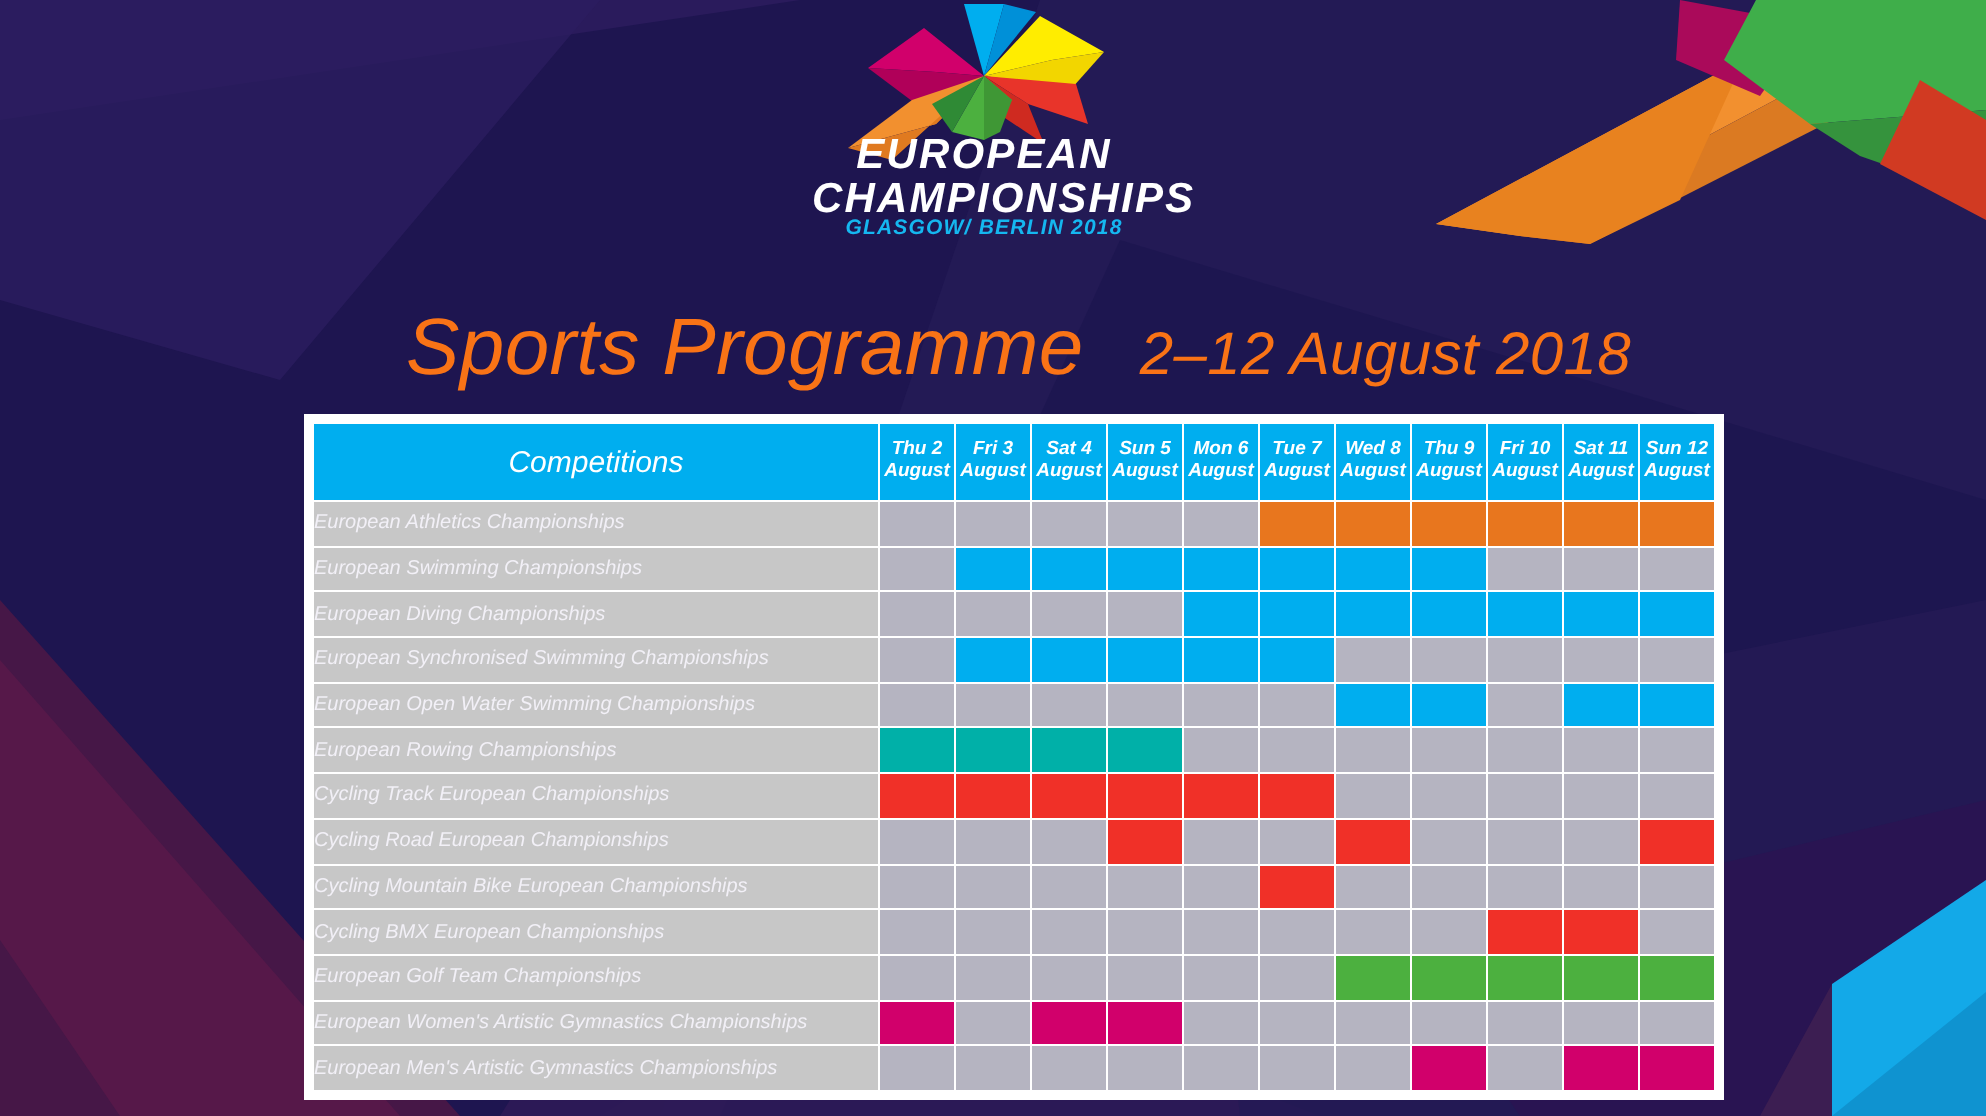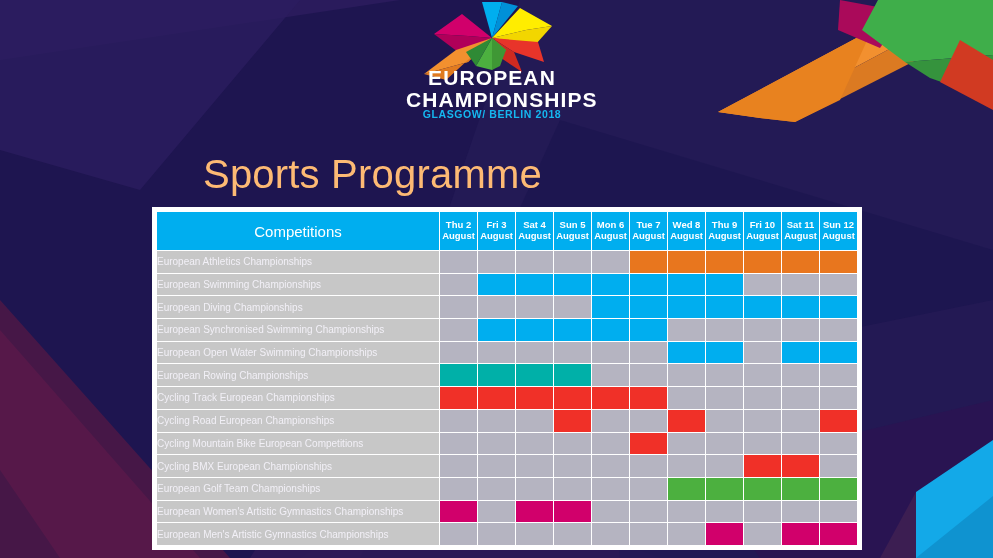--- a/index.html
+++ b/index.html
@@ -1,41 +1,41 @@
 <!DOCTYPE html>
 <html><head>
 <meta charset="utf-8">
 <style>
   html,body{margin:0;padding:0;}
   body{
     width:993px;height:558px;overflow:hidden;
     font-family:"Liberation Sans", sans-serif;
     background:#241a4f;position:relative;
   }
-  #stage{position:absolute;inset:0;width:993px;height:558px;overflow:hidden;}
+  #stage{position:absolute;inset:0;width:993px;height:558px;overflow:hidden;font-style:italic;}
 
   
   .bg-svg{position:absolute;inset:0;width:993px;height:558px;}
 
   
   #logo{position:absolute;left:406px;top:0px;width:172px;height:124px;}
   #logo svg{display:block;}
   .logo-txt{
     position:absolute;left:0;width:172px;text-align:center;
     color:#ffffff;font-weight:bold;letter-spacing:1.1px;
   }
   #logo-line1{top:66px;font-size:21px;}
   #logo-line2{top:88px;font-size:21px;}
   #logo-line3{top:108px;font-size:10.5px;color:#15b7f0;letter-spacing:0.6px;}
 
   
   #title-row{
     position:absolute;left:203px;top:152px;
     display:flex;align-items:baseline;gap:28px;
-    color:#fdba74;white-space:nowrap;
+    color:#f97316;white-space:nowrap;
   }
   #title-main{font-size:40px;font-weight:400;letter-spacing:0.2px;}
   #title-dates{font-size:30px;font-weight:400;letter-spacing:0.2px;}
 
   
   #table-wrap{
     position:absolute;left:152px;top:207px;width:710px;height:343px;
     background:#ffffff;padding:4px;box-sizing:border-box;
   }
   table#grid{
@@ -121,20 +121,21 @@
       <polygon points="86,38 100,50 94,66 86,70" fill="#3f9735"></polygon>
       <polygon points="86,38 70,66 60,52" fill="#2f8a35"></polygon>
     </svg>
     <div class="logo-txt" id="logo-line1">EUROPEAN</div>
     <div class="logo-txt" id="logo-line2">CHAMPIONSHIPS</div>
     <div class="logo-txt" id="logo-line3">GLASGOW/ BERLIN 2018</div>
   </div>
 
   <div id="title-row">
     <span id="title-main">Sports Programme</span>
+    <span id="title-dates">2–12 August 2018</span>
   </div>
 
   <div id="table-wrap">
     <table id="grid">
       <thead>
         <tr>
           <th class="head-comp">Competitions</th>
         <th class="head-day">
               <span class="d1">Thu 2</span>
               <span class="d2">August</span>
@@ -288,21 +289,21 @@
             <td class="cell c-red"></td>
             <td class="cell"></td>
             <td class="cell"></td>
             <td class="cell c-red"></td>
             <td class="cell"></td>
             <td class="cell"></td>
             <td class="cell"></td>
             <td class="cell c-red"></td>
           </tr>
           <tr>
-            <td class="rowlabel">Cycling Mountain Bike European Competitions</td>
+            <td class="rowlabel">Cycling Mountain Bike European Championships</td>
             <td class="cell"></td>
             <td class="cell"></td>
             <td class="cell"></td>
             <td class="cell"></td>
             <td class="cell"></td>
             <td class="cell c-red"></td>
             <td class="cell"></td>
             <td class="cell"></td>
             <td class="cell"></td>
             <td class="cell"></td>

